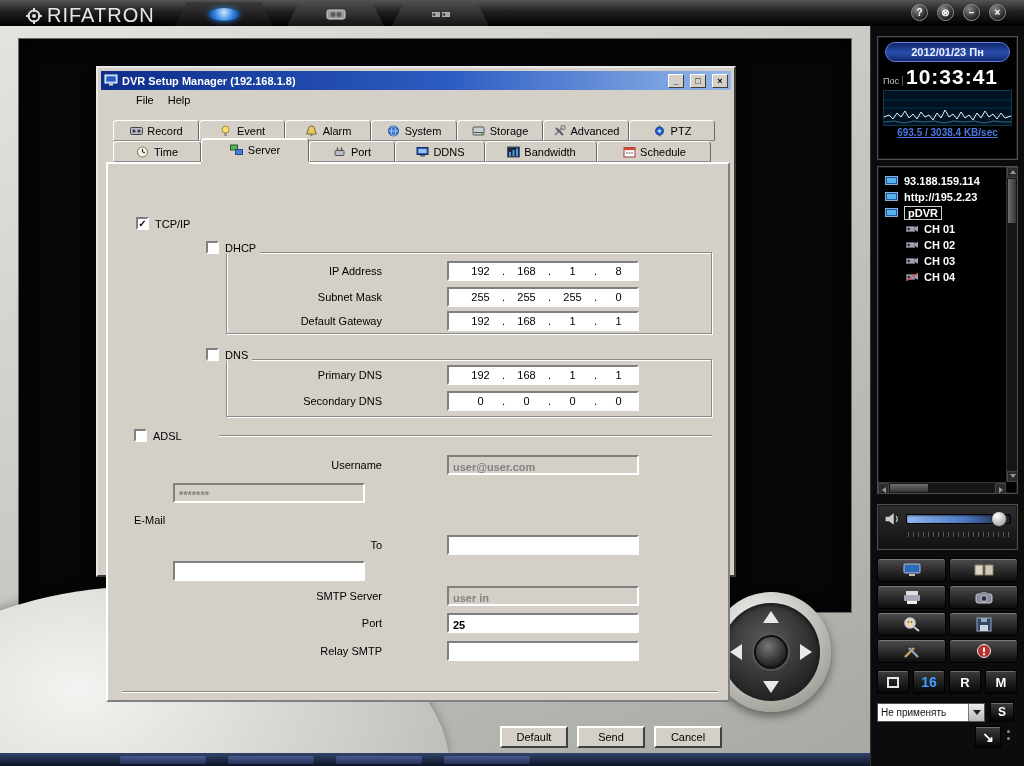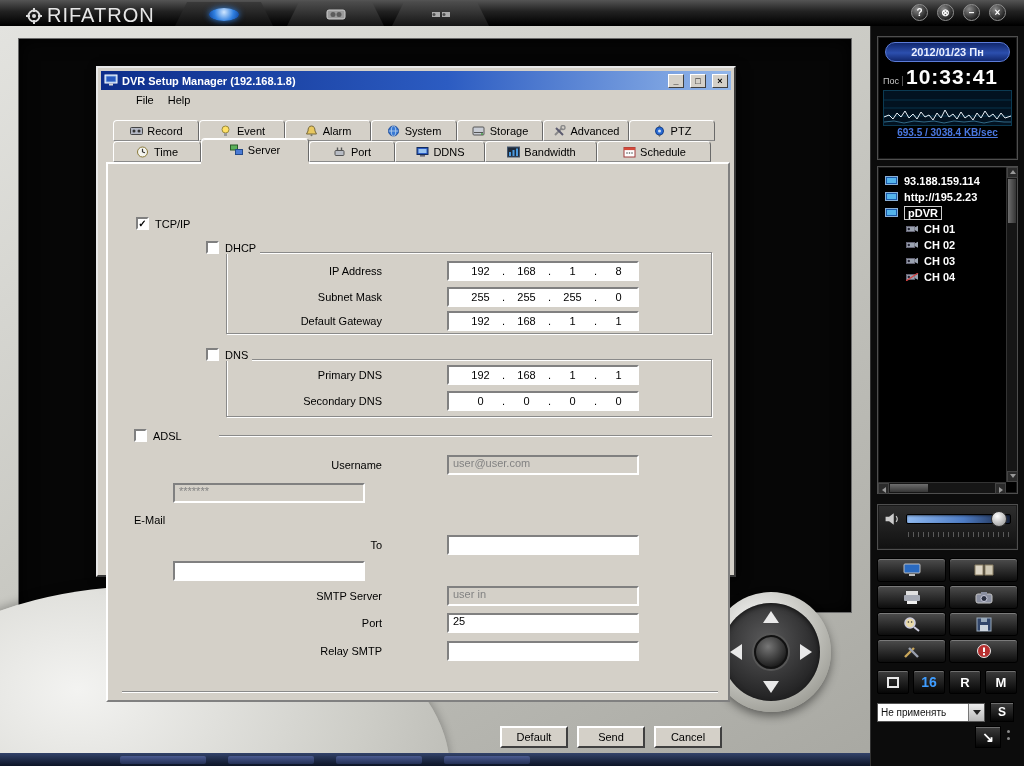--- a/index.html
+++ b/index.html
@@ -84,21 +84,21 @@
 
   .groupbox { position:absolute; border:1px solid #8a8a8a; box-shadow:1px 1px 0 #fff, inset 1px 1px 0 #fff; }
 
   .frow { position:absolute; left:0; height:20px; display:flex; align-items:center; }
   .frow .lbl { width:274px; text-align:right; font-size:11px; }
   .frow .fld { margin-left:65px; width:192px; height:20px; background:#fff;
     border:2px solid; border-color:#808080 #fff #fff #808080; font-size:11px; }
   .ipfld { display:flex; align-items:center; justify-content:flex-end; }
   .ipfld .seg { width:37px; text-align:center; }
   .ipfld .dot { width:9px; text-align:center; }
-  .txtfld { display:flex; align-items:flex-start; padding-left:4px; }
+  .txtfld { display:flex; align-items:flex-end; padding-left:4px;font-weight:bold; }
   .fld.disabled { background:#d4d0c8; color:#828282; }
 
   .divider { position:absolute; height:2px; border-top:1px solid #8a8a8a; border-bottom:1px solid #fff; }
   .section-label { position:absolute; font-size:11px; }
 
   .dlg-actions { position:absolute; left:402px; top:658px; display:flex; gap:9px; }
   .btn { width:68px; height:22px; background:#d4d0c8; border:2px solid; border-color:#fff #404040 #404040 #fff;
     font-size:11px; text-align:center; line-height:18px; }
 
   

